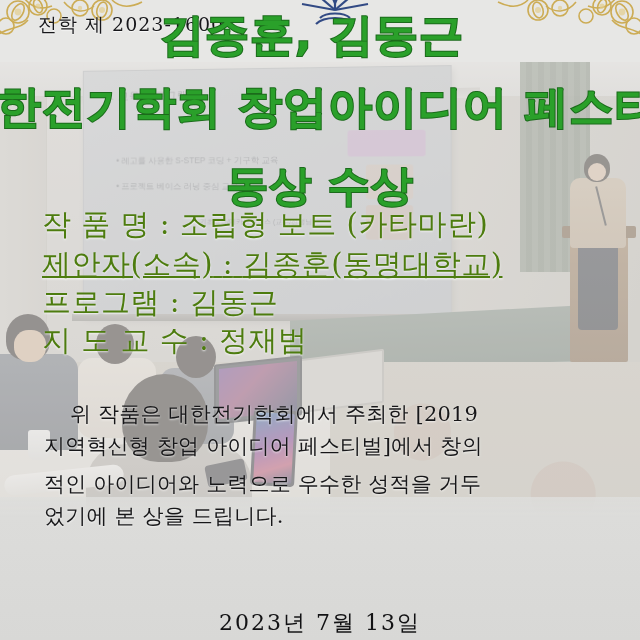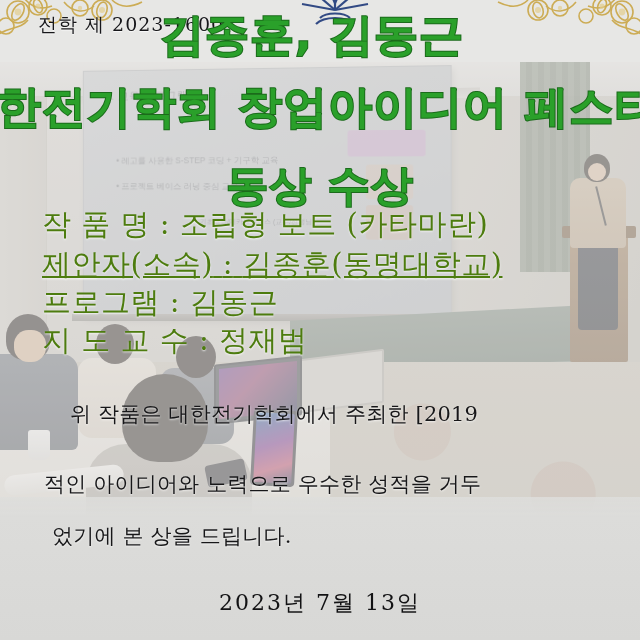--- a/index.html
+++ b/index.html
@@ -141,23 +141,23 @@
   }
   .field{
     position:absolute;left:42px;font-size:29px;color:#4d7c0f;white-space:nowrap;
     text-shadow:0 1px 2px rgba(255,255,255,.75);letter-spacing:.5px;
   }
   .f1{top:205px;} .f2{top:245px;text-decoration:underline;} .f3{top:283px;} .f4{top:321px;}
   .body-line{
     position:absolute;left:44px;font-size:21px;color:#171719;white-space:nowrap;
     text-shadow:0 1px 2px rgba(255,255,255,.7);letter-spacing:.2px;
   }
-  .b1{top:400px;left:70px;} .b2{top:432px;} .b3{top:470px;} .b4{top:522px;margin-left:8px;}
+  .b1{top:400px;left:70px;} .b2{top:432px;} .b3{top:470px;} .b4{top:502px;}
   .date{
-    position:absolute;left:0;right:0;top:588px;text-align:center;
+    position:absolute;left:0;right:0;top:608px;text-align:center;
     font-size:22px;color:#121214;letter-spacing:2px;
   }
 
   
   .green{
     position:absolute;color:#2aa02a;font-weight:bold;white-space:nowrap;
     font-family:"DejaVu Sans","Liberation Sans",sans-serif;
     -webkit-text-stroke:2px #1b6b1b;
     paint-order:stroke fill;
     letter-spacing:1px;
@@ -310,20 +310,21 @@
     <span>:</span>
     <span>김동근</span>
   </div>
   <div class="field f4">
     <span>지 도 교 수</span>
     <span>:</span>
     <span>정재범</span>
   </div>
 
   <div class="body-line b1">위  작품은  대한전기학회에서  주최한  [2019</div>
+  <div class="body-line b2">지역혁신형  창업  아이디어  페스티벌]에서  창의</div>
   <div class="body-line b3">적인  아이디어와  노력으로  우수한  성적을  거두</div>
   <div class="body-line b4">었기에 본 상을 드립니다.</div>
 
   <div class="date">2023년 7월 13일</div>
 
   <div class="green g1">김종훈, 김동근</div>
   <div class="green g2">한전기학회 창업아이디어 페스티</div>
   <div class="green g3">동상 수상</div>
 
 </div>

